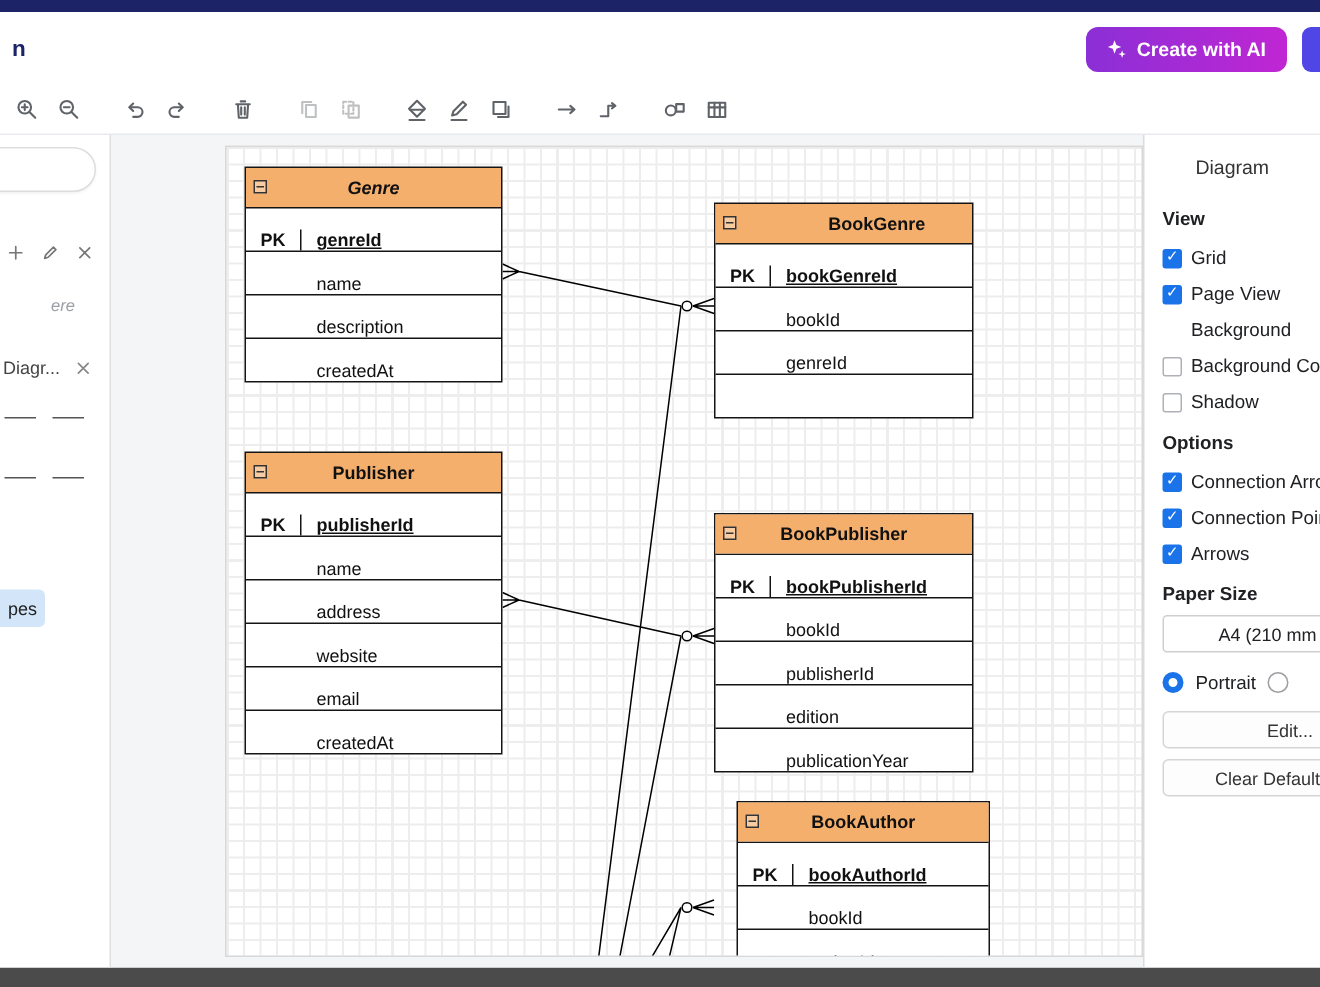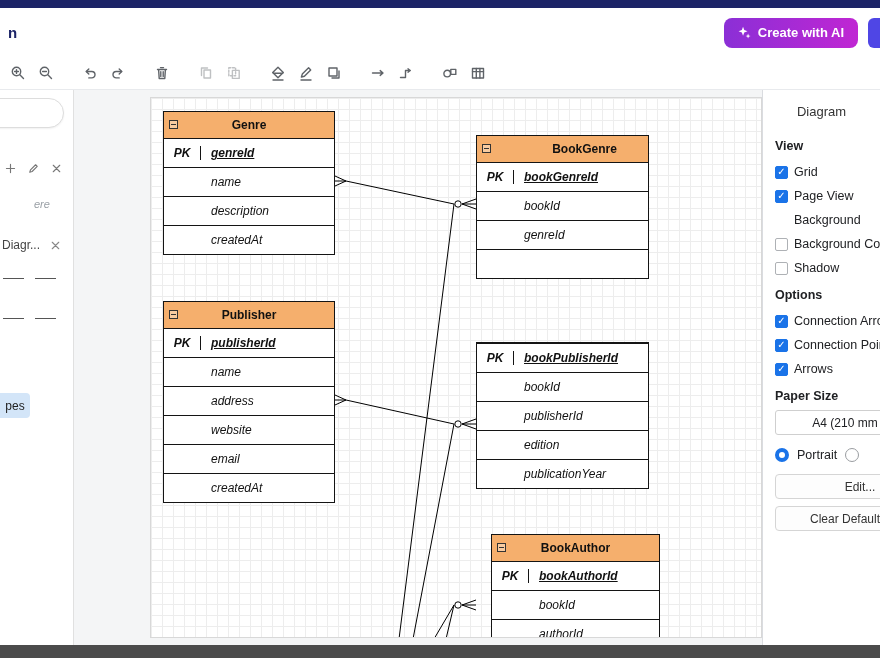--- a/index.html
+++ b/index.html
@@ -48,21 +48,21 @@
       linear-gradient(90deg,#ededed 1px, transparent 1px),
       linear-gradient(#dddddd 1px, transparent 1px),
       linear-gradient(90deg,#dddddd 1px, transparent 1px);
     background-size:11px 11px, 11px 11px, 55px 55px, 55px 55px; }
   .conn-layer { position:absolute; left:0; top:0; pointer-events:none; }
   
   .entity { position:absolute; background:#fff; border:1px solid #141414; font-size:12px; color:#111; }
   .ent-header { height:26px; display:flex; align-items:center; justify-content:center; font-weight:700; position:relative; }
   .collapse { width:9px; height:9px; border:1px solid #333; position:absolute; left:5px; top:8px; display:flex; align-items:center; justify-content:center; background:rgba(255,255,255,.35); cursor:pointer; }
   .collapse::after { content:""; width:5px; height:1px; background:#333; }
-  .ent-row { display:flex; height:29px; border-top:1px solid #141414; align-items:center;font-style:italic; }
+  .ent-row { display:flex; height:29px; border-top:1px solid #141414; align-items:flex-end; }
   .cell { display:flex; align-items:center; }
   .cell.key { width:37px; border-right:1px solid #141414; justify-content:center; font-weight:700; flex:none; }
   .cell.val { flex:1; padding-left:10px; }
   .ent-row.pk .cell.val { font-weight:700; text-decoration:underline; }
   
   .panel { width:118px; flex:none; border-left:1px solid #dadce0; background:#fff; overflow:hidden; font-size:12.5px; }
   .panel-title { text-align:center; padding:14px 0 12px; font-size:13px; color:#333; }
   .panel-inner { padding-left:12px; }
   .panel-label { font-weight:700; margin:8px 0 7px; white-space:nowrap; }
   .panel-row { display:flex; align-items:center; gap:6px; height:24px; white-space:nowrap; }
@@ -240,21 +240,21 @@
   <div class="canvas">
     <div class="page">
       <svg class="conn-layer" width="612" height="541" viewBox="0 0 612 541">
           <path d="M195 83 L303 106 M195 83 L184 78 M195 83 L184 83 M195 83 L184 88 M195 302 L303 326 M195 302 L184 297 M195 302 L184 302 M195 302 L184 307 M248 541 L303 106 M262 541 L303 326 M283 541 L303 507 M295 541 L303 507 M311 106 L325 101 M311 106 L325 106 M311 106 L325 111 M311 326 L325 321 M311 326 L325 326 M311 326 L325 331 M311 507 L325 502 M311 507 L325 507 M311 507 L325 512" fill="none" stroke="#000" stroke-width="1"></path>
           <circle cx="307" cy="106" r="3.2" fill="#fff" stroke="#000" stroke-width="1"></circle>
           <circle cx="307" cy="326" r="3.2" fill="#fff" stroke="#000" stroke-width="1"></circle>
           <circle cx="307" cy="507" r="3.2" fill="#fff" stroke="#000" stroke-width="1"></circle>
         </svg>
 
     <div class="entity" style="left: 12px; top: 13px; width: 172px;">
-          <div class="ent-header" style="background: rgb(245, 175, 109);">
+          <div class="ent-header" style="background: rgb(245, 175, 109); font-style: italic;">
             <span class="collapse"></span>
             <span>Genre</span>
           </div>
           <div class="ent-row pk">
             <div class="cell key">PK</div>
             <div class="cell val">genreId</div>
           </div>
           <div class="ent-row">
             <div class="cell key"></div>
             <div class="cell val">name</div>
@@ -314,20 +314,24 @@
           <div class="ent-row">
             <div class="cell key"></div>
             <div class="cell val">email</div>
           </div>
           <div class="ent-row">
             <div class="cell key"></div>
             <div class="cell val">createdAt</div>
           </div>
         </div>
         <div class="entity" style="left: 325px; top: 244px; width: 173px;">
+          <div class="ent-header" style="background: rgb(245, 175, 109);">
+            <span class="collapse"></span>
+            <span>BookPublisher</span>
+          </div>
           <div class="ent-row pk">
             <div class="cell key">PK</div>
             <div class="cell val">bookPublisherId</div>
           </div>
           <div class="ent-row">
             <div class="cell key"></div>
             <div class="cell val">bookId</div>
           </div>
           <div class="ent-row">
             <div class="cell key"></div>

